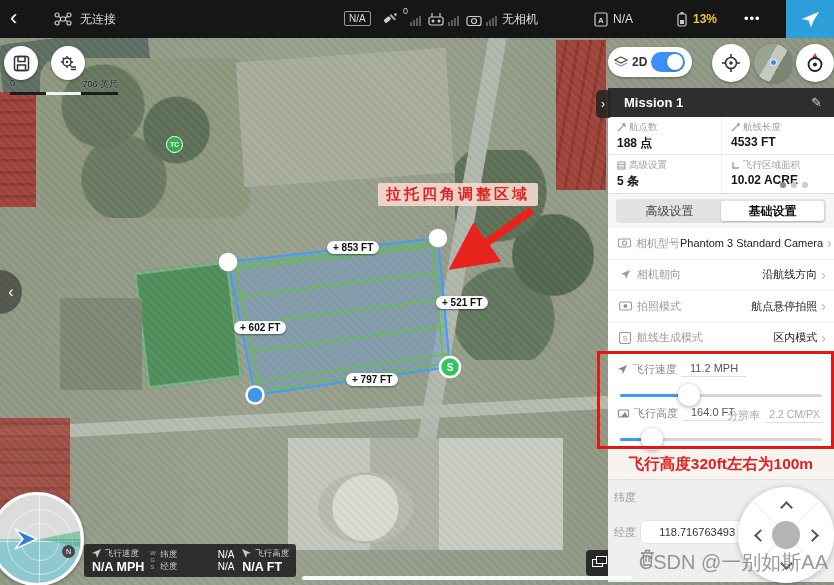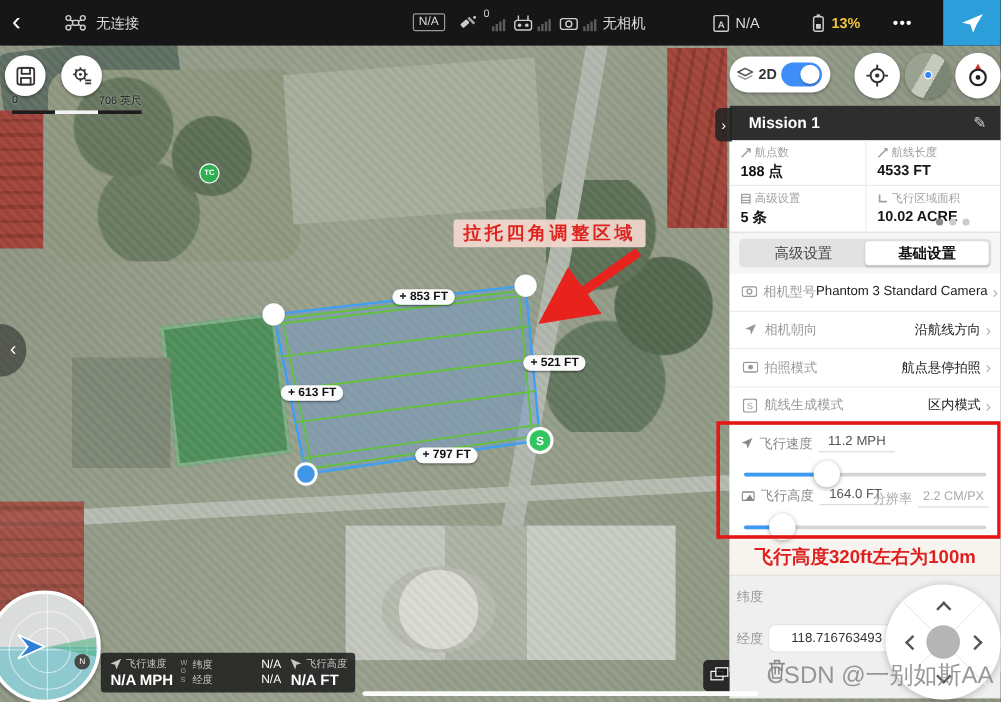--- a/index.html
+++ b/index.html
@@ -215,21 +215,21 @@
       <circle cx="228" cy="262" r="9.5" fill="#fff" stroke="rgba(0,0,0,0.15)"></circle>
       <circle cx="438" cy="238" r="9.5" fill="#fff" stroke="rgba(0,0,0,0.15)"></circle>
       <circle cx="255" cy="395" r="8.5" fill="#3f97e8" stroke="#fff" stroke-width="2.5"></circle>
       <circle cx="450" cy="367" r="10" fill="#31c45f" stroke="#fff" stroke-width="2.5"></circle>
       <text x="450" y="371" font-size="10" font-weight="bold" fill="#fff" text-anchor="middle">S</text>
     </g>
   </svg>
 
   <div class="edge-pill" style="left:327px; top:241px;">+ 853 FT</div>
   <div class="edge-pill" style="left:436px; top:296px;">+ 521 FT</div>
-  <div class="edge-pill" style="left:234px; top:321px;">+ 613 FT</div>
+  <div class="edge-pill" style="left:234px; top:321px;">+ 602 FT</div>
   <div class="edge-pill" style="left:346px; top:373px;">+ 797 FT</div>
 
   <div class="hint-box">拉托四角调整区域</div>
   <svg id="arrow-svg" width="120" height="80">
     <defs>
         <marker id="ah" markerWidth="6" markerHeight="6" refX="3" refY="3" orient="auto">
       <polygon points="0,0 6,3 0,6" fill="#e8231d"></polygon>
         </marker>
       </defs>
     <line x1="102" y1="10" x2="38" y2="56" stroke="#e8231d" stroke-width="8" marker-end="url(#ah)"></line>

